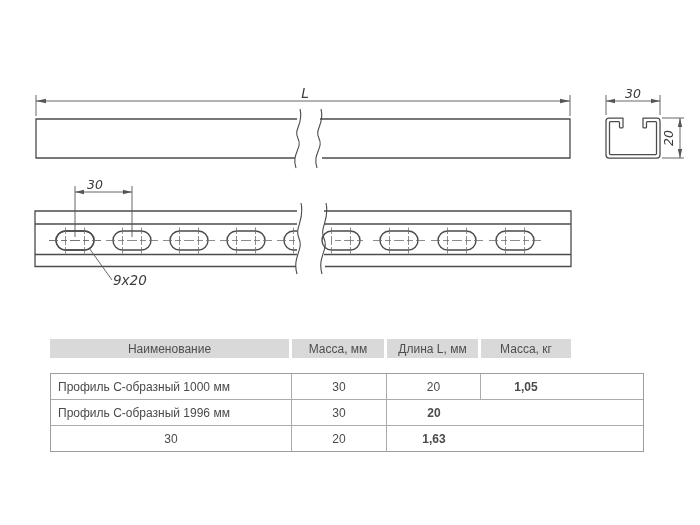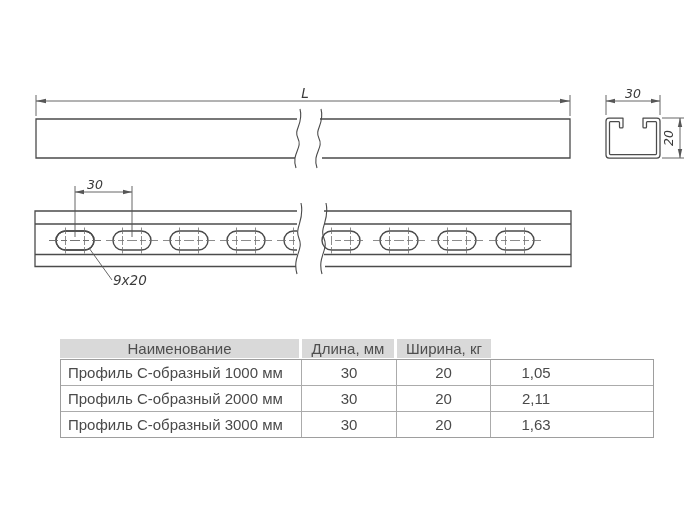--- a/index.html
+++ b/index.html
@@ -1,30 +1,30 @@
 <!DOCTYPE html>
 <html><head>
 <meta charset="utf-8">
 <style>
   html,body{margin:0;padding:0;background:#fff;}
   .canvas{position:relative;width:700px;height:525px;background:#ffffff;overflow:hidden;
           font-family:"Liberation Sans",sans-serif;}
   .drawing-svg{position:absolute;left:0;top:0;}
   .dim-text{font-family:"DejaVu Sans",sans-serif;font-style:italic;fill:#3b3b3b;}
   
-  .spec-table{position:absolute;left:54px;top:339px;width:594px;font-size:15px;color:#4a4a4a;padding-left:6px;}
+  .spec-table{position:absolute;left:44px;top:339px;width:594px;font-size:12px;color:#4a4a4a;padding-left:6px;}
   .thead{display:grid;grid-template-columns:242px 95px 94px 90px 73px;height:19px;}
   .th{background:#d9d9d9;margin-right:3px;display:flex;align-items:center;justify-content:center;
       color:#4e4e4e;white-space:nowrap;}
   .th:last-child{margin-right:0;}
-  .tbody{margin-top:1px;border:1px solid #9e9e9e;background:#fff;}
+  .tbody{margin-top:15px;border:1px solid #9e9e9e;background:#fff;}
   .tr{display:grid;grid-template-columns:241px 95px 94px 90px 72px;height:25px;border-bottom:1px solid #ababab;}
   .tr:last-child{border-bottom:none;}
   .td{display:flex;align-items:center;justify-content:center;border-right:1px solid #ababab;white-space:nowrap;}
-  .td:last-child{border-right:none;}
+  .td:last-child{border-right:none;font-weight:bold;}
   .td.name{justify-content:flex-start;padding-left:7px;}
 </style>
 </head>
 <body>
 
 <div class="canvas">
 
   <svg class="drawing-svg" width="700" height="335" viewBox="0 0 700 335">
     <defs>
       <clipPath id="clipLeftSection">
@@ -154,37 +154,36 @@
 
     <g>
       <path d="M89,248 L112,280" stroke="#565656" stroke-width="0.9" fill="none"></path>
     </g>
     <text class="dim-text" x="113" y="285" font-size="13.5" text-anchor="start">9x20</text>
   </svg>
 
   <div class="spec-table">
     <div class="thead">
       <div class="th">Наименование</div>
-      <div class="th">Длина, мм</div>
-      <div class="th">Ширина, кг</div>
+      <div class="th">Масса, мм</div>
+      <div class="th">Длина L, мм</div>
+      <div class="th">Масса, кг</div>
     </div>
     <div class="tbody">
       <div class="tr">
         <div class="td name">Профиль С-образный 1000 мм</div>
         <div class="td">30</div>
         <div class="td">20</div>
         <div class="td">1,05</div>
       </div>
       <div class="tr">
-        <div class="td name">Профиль С-образный 2000 мм</div>
+        <div class="td name">Профиль С-образный 1996 мм</div>
         <div class="td">30</div>
         <div class="td">20</div>
-        <div class="td">2,11</div>
       </div>
       <div class="tr">
-        <div class="td name">Профиль С-образный 3000 мм</div>
         <div class="td">30</div>
         <div class="td">20</div>
         <div class="td">1,63</div>
       </div>
     </div>
   </div>
 </div>
 
 </body></html>

